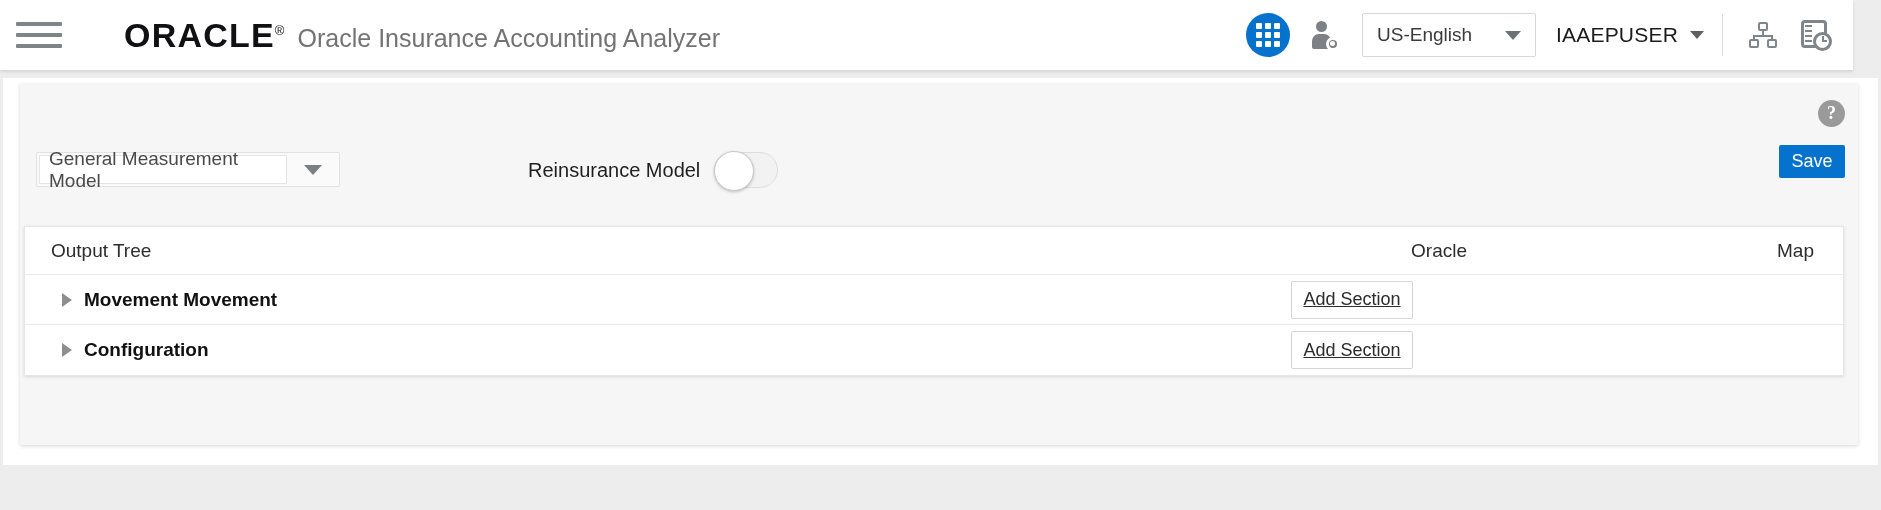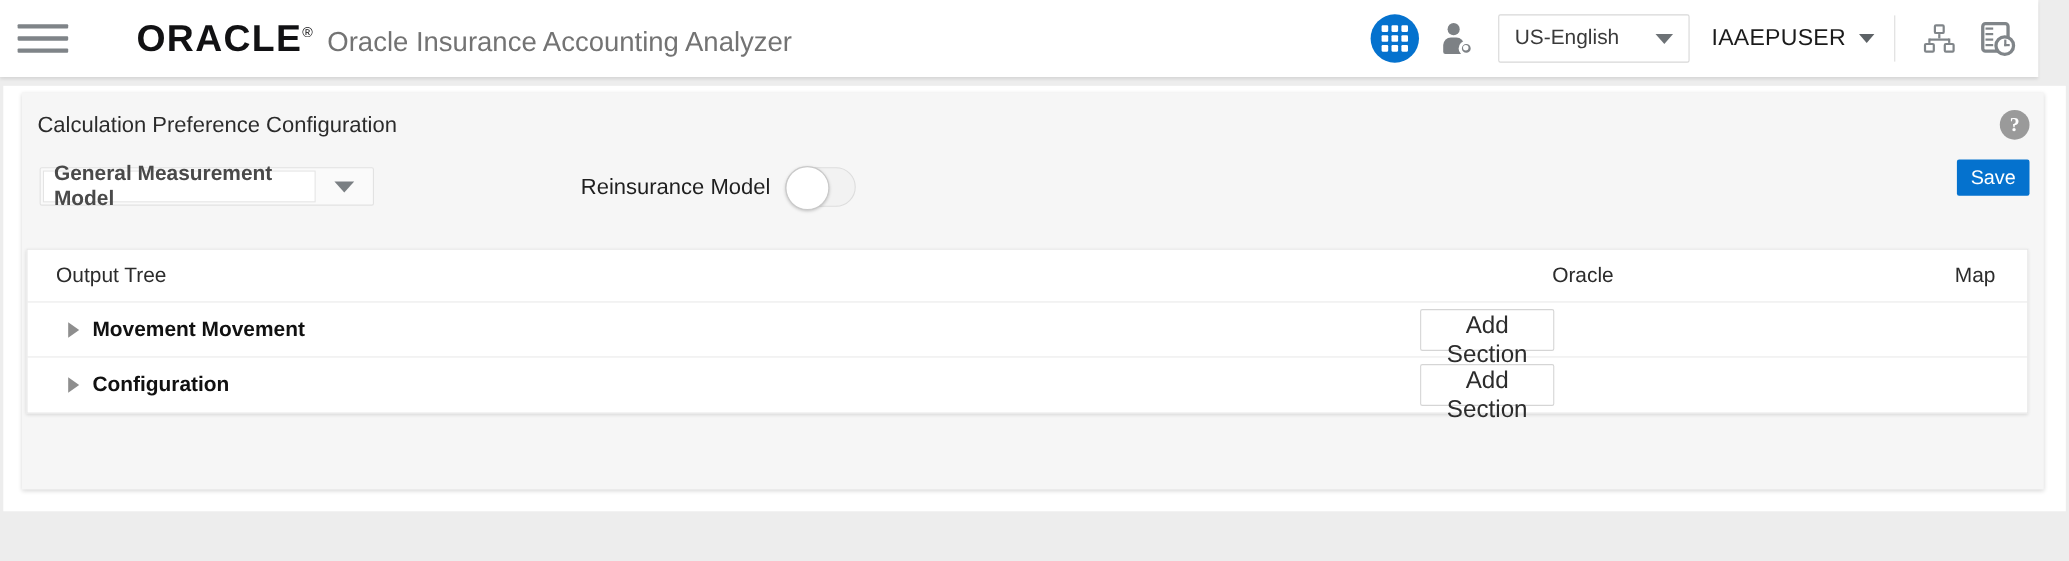--- a/index.html
+++ b/index.html
@@ -123,21 +123,21 @@
 
   .model-select {
     position: absolute; left: 36px; top: 152px;
     width: 304px; height: 35px;
     background: #fafafa; border: 1px solid #e2e2e2; border-radius: 2px;
     display: flex; align-items: stretch; cursor: pointer;
   }
   .model-select .msval {
     flex: 1; display: flex; align-items: center; padding-left: 9px;
     background: #ffffff; border: 1px solid #e4e4e4; margin: 2px 0 2px 2px;
-    font-size: 19px; color: #4a4a4a; font-weight: bold;
+    font-size: 19px; color: #4a4a4a;
   }
   .model-select .msbtn {
     width: 52px; display:flex; align-items:center; justify-content:center;
   }
   .model-select .msbtn .caret-down {
     border-left-width: 9px; border-right-width: 9px; border-top-width: 10px;
     border-top-color: #7a7f83; margin: 0;
   }
 
   .toggle-row {
@@ -192,23 +192,24 @@
     width: 0; height: 0; margin-right: 12px; margin-left: 11px;
     border-top: 7px solid transparent; border-bottom: 7px solid transparent;
     border-left: 10px solid #8e8e8e;
     cursor: pointer;
   }
   .tree-label { font-size: 19px; color: #111; font-weight: bold; }
 
   .add-section-btn {
     width: 122px; height: 38px;
     background: #ffffff; border: 1px solid #d5d5d5; border-radius: 2px;
-    font-size: 22px; color: #2c2c2c;
+    font-size: 18px; color: #2c2c2c;
     font-family: "Liberation Sans", sans-serif;
     cursor: pointer;
+    text-decoration: underline;
   }
 
   .bottom-strip {
     position: absolute; left: 0; top: 465px; width: 1881px; height: 45px;
     background: #ededed;
   }
 </style>
 </head>
 <body>
 
@@ -285,21 +286,20 @@
         <div class="hand2"></div>
       </div>
 
     </div>
   </div>
 
   <div class="content-white"></div>
 
   <div class="gray-panel"></div>
 
-  <div class="panel-title">Calculation Preference Configuration</div>
 
   <div class="help-icon">?</div>
 
   <div class="model-select">
     <div class="msval">General Measurement Model</div>
     <div class="msbtn">
       <span class="caret-down"></span>
     </div>
   </div>
 

